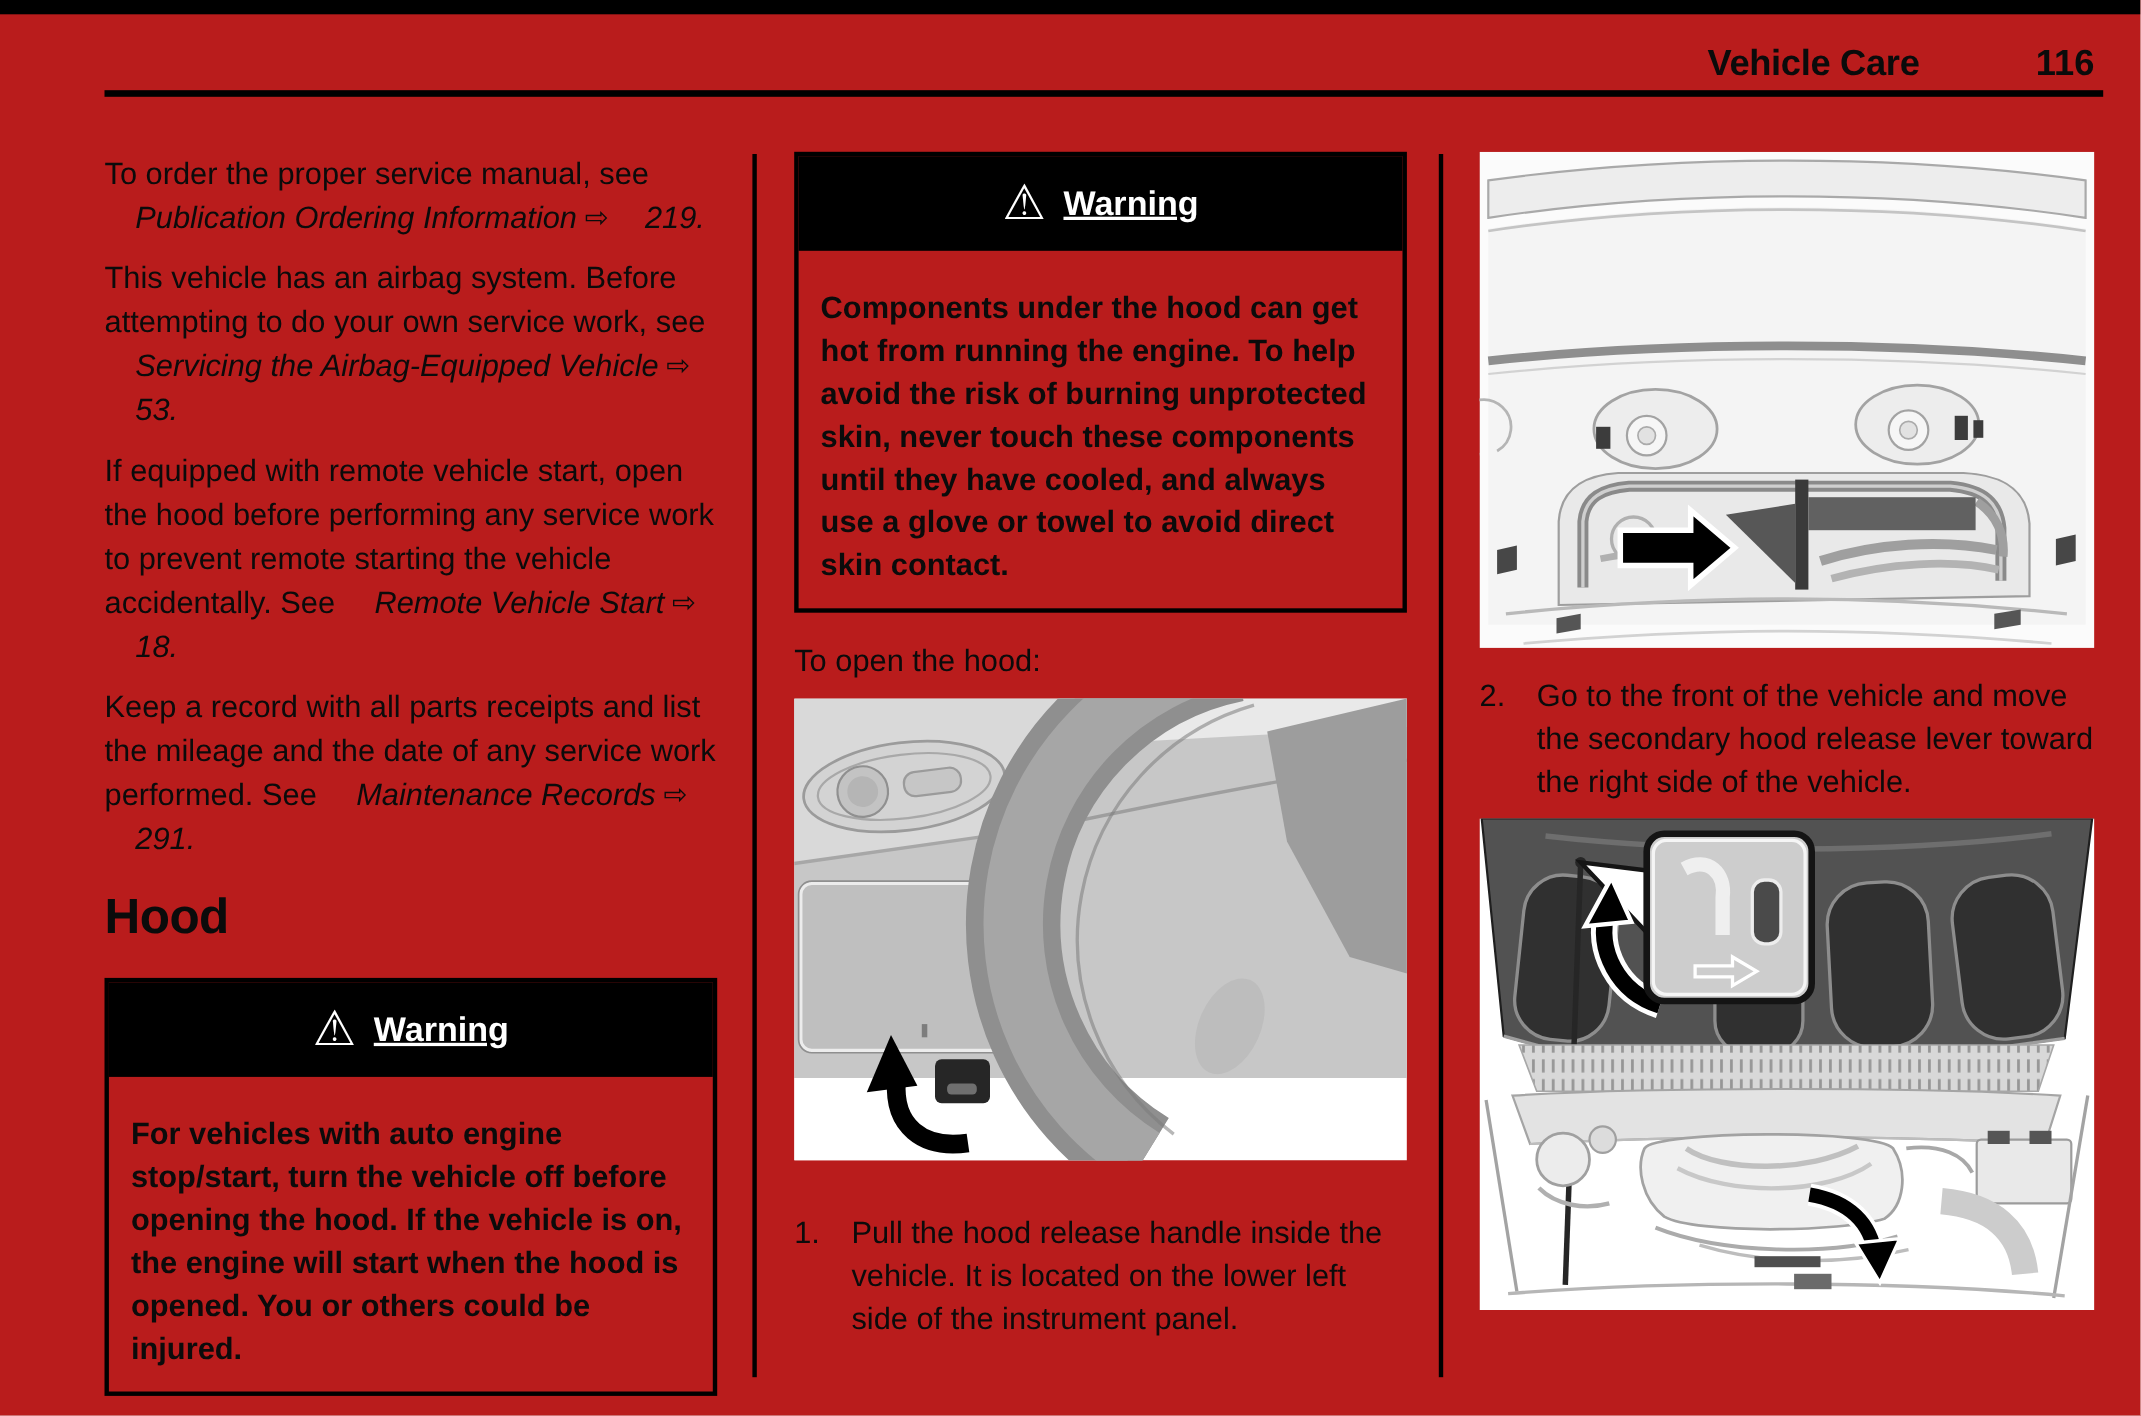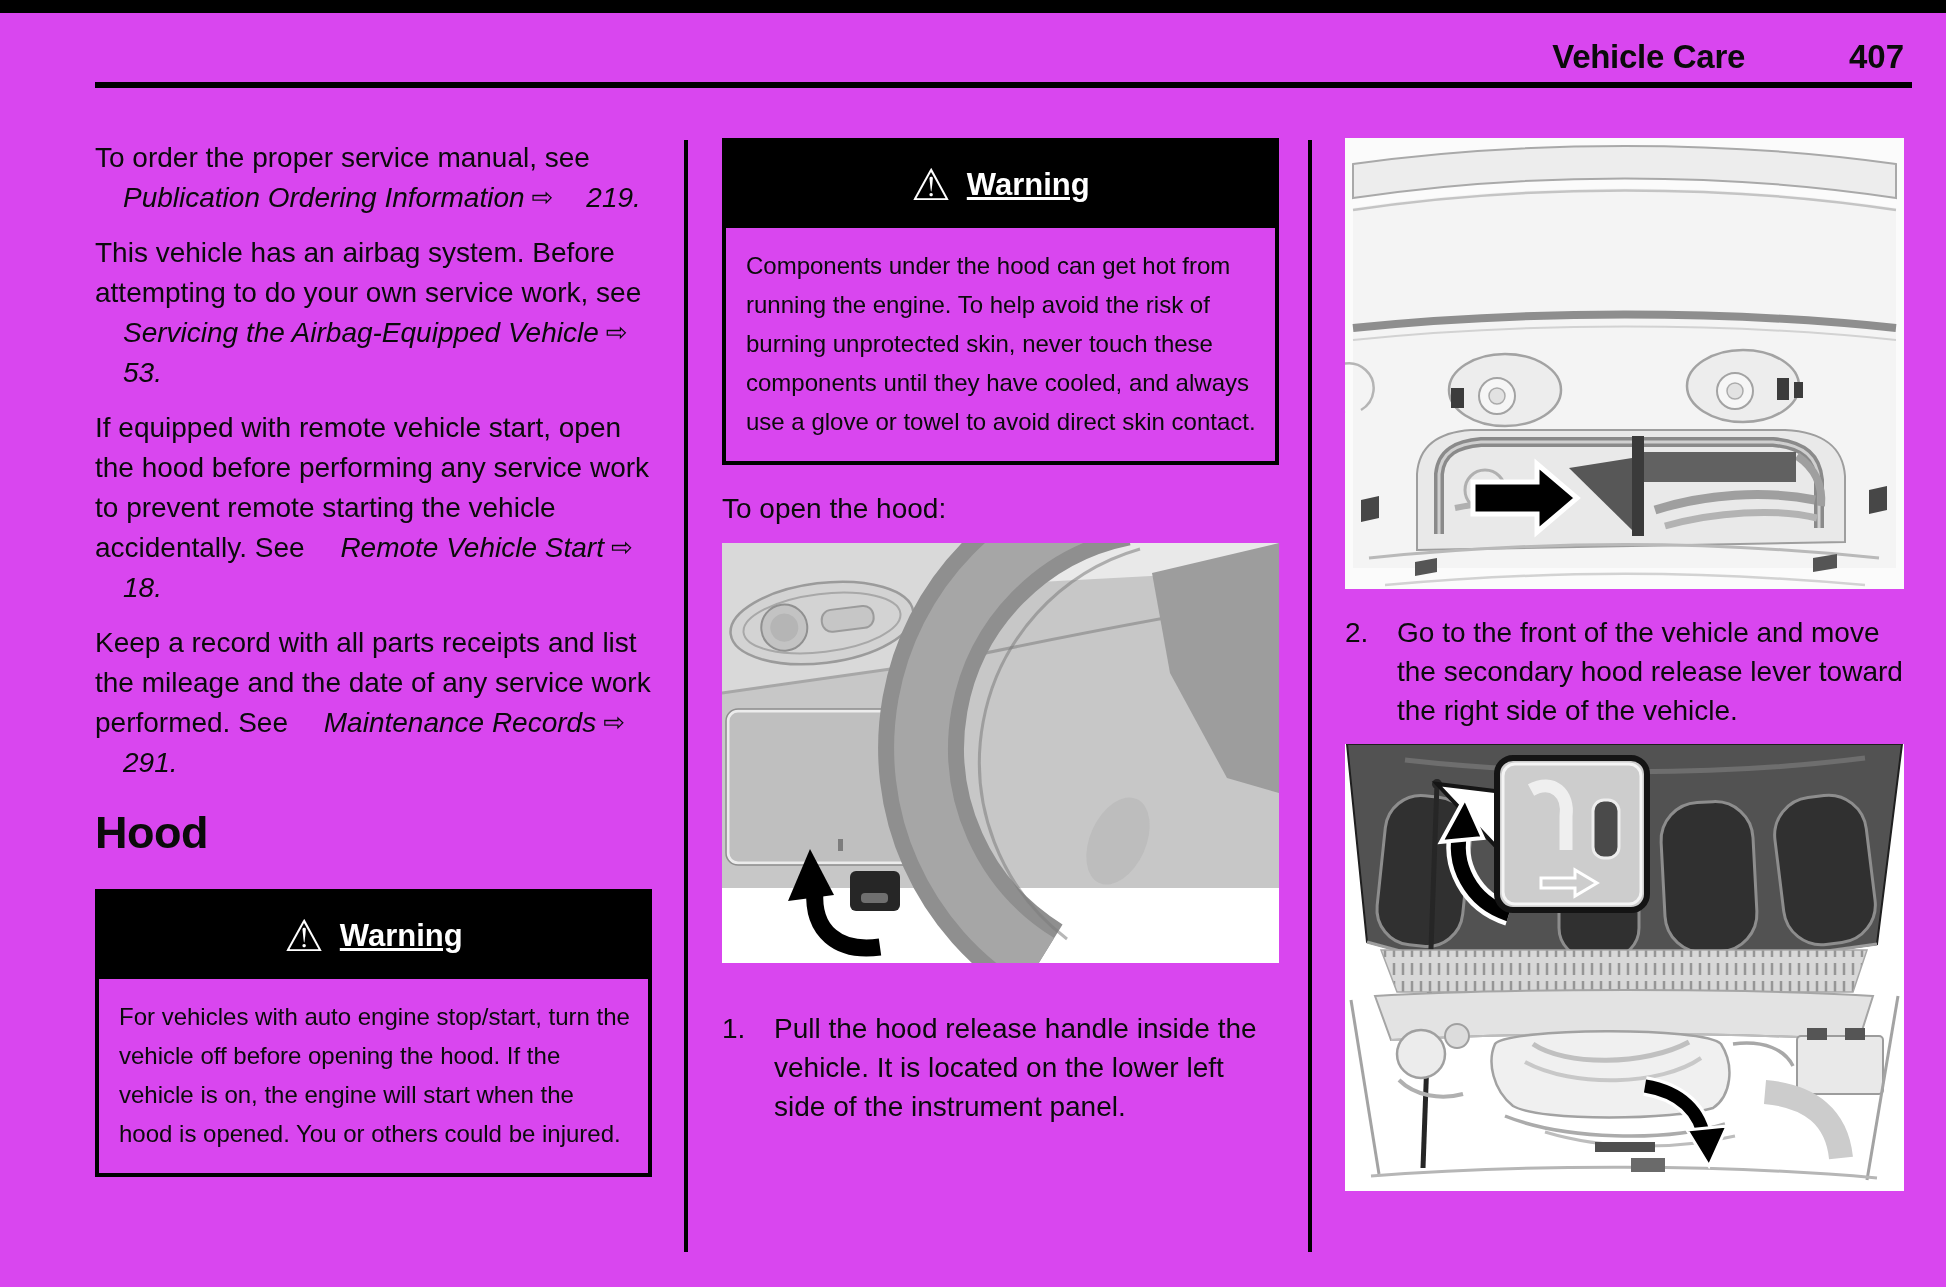--- a/index.html
+++ b/index.html
@@ -1,17 +1,17 @@
 <!DOCTYPE html>
 <html><head>
 <meta charset="utf-8">
 <style>
   html,body{margin:0;padding:0;background:#e8e8e8;}
   .page{
-    position:relative;width:1946px;height:1287px;background:#d946ef;
+    position:relative;width:1946px;height:1287px;background:#b91c1c;
     font-family:"Liberation Sans", sans-serif;color:#0b0b0b;overflow:hidden;
   }
   .top-strip{position:absolute;top:0;left:0;width:1946px;height:13px;background:#000;}
   .hdr-title{position:absolute;top:38px;right:201px;font-size:33px;font-weight:bold;letter-spacing:-0.3px;}
   .hdr-num{position:absolute;top:38px;right:42px;font-size:33px;font-weight:bold;}
   .hdr-rule{position:absolute;top:82px;left:95px;width:1817px;height:6px;background:#000;}
   .vdiv{position:absolute;top:140px;width:4px;height:1112px;background:#000;}
   .vdiv.d1{left:684px;} .vdiv.d2{left:1308px;}
 
   .col{position:absolute;top:138px;}
@@ -22,21 +22,21 @@
   p.body{font-size:28px;line-height:40px;margin:0 0 15px 0;}
   .xref{font-style:italic;margin-left:28px;}
   .refarrow{display:inline-block;font-style:normal;font-size:26px;margin:0 5px 0 7px;position:relative;top:-1px;}
 
   h2.section{font-size:45px;font-weight:bold;margin:24px 0 30px 0;letter-spacing:-0.5px;}
 
   .warnbox{border:4px solid #000;margin:0 0 6px 0;}
   .warnbox .whead{background:#000;color:#fff;height:86px;display:flex;align-items:center;justify-content:center;}
   .warn-tri{font-size:44px;line-height:1;margin-right:16px;font-weight:normal;}
   .warn-title{font-size:31px;font-weight:bold;text-decoration:underline;}
-  .warnbox .wbody{padding:18px 18px 20px 20px;font-size:24px;line-height:39px;}
+  .warnbox .wbody{padding:32px 18px 20px 20px;font-size:28px;line-height:39px;font-weight:bold;}
 
   .mid-text p{margin:0 0 11px 0;}
   .mid-text p:first-child{margin-top:24px;}
 
   .figure{display:block;}
   .fig1{margin-top:14px;}
   .fig3{margin-top:14px;}
 
   .step{display:flex;font-size:28px;line-height:39px;}
   .step .num{width:52px;flex:0 0 52px;}
@@ -46,21 +46,21 @@
   svg{display:block;}
 </style>
 </head>
 <body>
 
 <div class="page">
 
   <div class="top-strip"></div>
 
   <div class="hdr-title">Vehicle Care</div>
-  <div class="hdr-num">407</div>
+  <div class="hdr-num">116</div>
   <div class="hdr-rule"></div>
 
   <div class="vdiv d1"></div>
   <div class="vdiv d2"></div>
 
   <section class="col left">
     <p class="body"><span>To order the proper service manual, see </span><i class="xref">Publication Ordering Information</i><span class="refarrow">⇨</span><i class="xref">219.</i></p>
     <p class="body"><span>This vehicle has an airbag system. Before attempting to do your own service work, see </span><i class="xref">Servicing the Airbag-Equipped Vehicle</i><span class="refarrow">⇨</span><i class="xref">53.</i></p>
     <p class="body"><span>If equipped with remote vehicle start, open the hood before performing any service work to prevent remote starting the vehicle accidentally. See </span><i class="xref">Remote Vehicle Start</i><span class="refarrow">⇨</span><i class="xref">18.</i></p>
     <p class="body"><span>Keep a record with all parts receipts and list the mileage and the date of any service work performed. See </span><i class="xref">Maintenance Records</i><span class="refarrow">⇨</span><i class="xref">291.</i></p>

